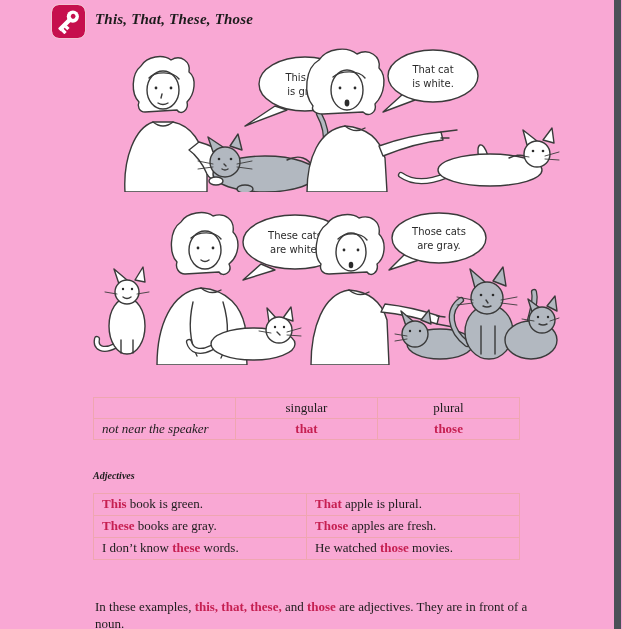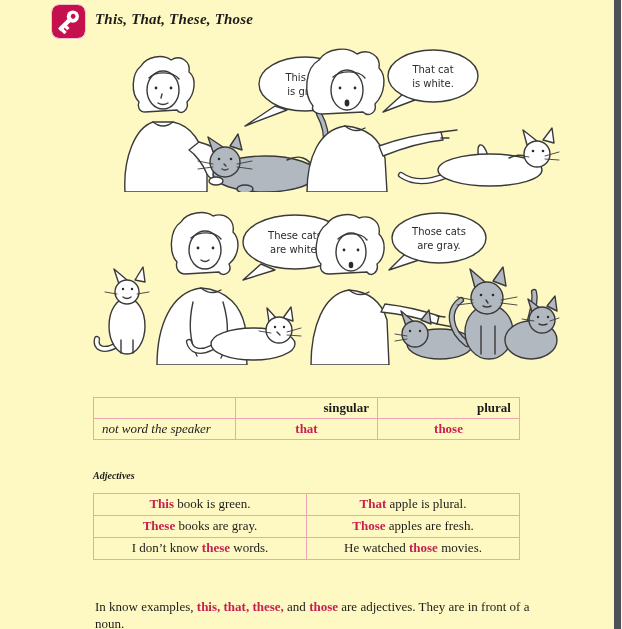--- a/index.html
+++ b/index.html
@@ -4,45 +4,45 @@
 <style>
   :root{
     --accent:#c60f4d;
     --red:#c62052;
     --pink:#efa6b1;
     --scrollbar:#4b5157;
     --cat-gray:#b2b8c0;
     --ink:#1c1c1c;
   }
   html,body{margin:0;padding:0;background:#fff;}
-  .page{position:relative;width:622px;height:629px;background:#fef9c3;overflow:hidden;
+  .page{position:relative;width:622px;height:629px;background:#f9a8d4;overflow:hidden;
         font-family:"Liberation Serif",serif;color:var(--ink);}
   .keyicon{position:absolute;left:52px;top:5px;width:33px;height:33px;background:var(--accent);
            border-radius:7px;outline:1px solid #f2c2d1;display:flex;align-items:center;justify-content:center;}
   .title{position:absolute;left:95px;top:11px;font-size:15px;font-weight:bold;font-style:italic;letter-spacing:.2px;}
   .panel{position:absolute;}
   
   .ln{stroke:#3a3a3a;stroke-width:1.4;fill:none;stroke-linecap:round;stroke-linejoin:round;}
   .fw{fill:#fff;stroke:#3a3a3a;stroke-width:1.4;stroke-linejoin:round;}
   .fg{fill:var(--cat-gray);stroke:#3a3a3a;stroke-width:1.4;stroke-linejoin:round;}
   .tb{stroke:#3a3a3a;stroke-width:6.2;fill:none;stroke-linecap:round;}
   .tg{stroke:var(--cat-gray);stroke-width:3.6;fill:none;stroke-linecap:round;}
   .tw{stroke:#fff;stroke-width:3.6;fill:none;stroke-linecap:round;}
   .eye{fill:#2b2b2b;}
   .wh{stroke:#3a3a3a;stroke-width:0.9;fill:none;stroke-linecap:round;}
   .bt{font-family:"DejaVu Sans",sans-serif;font-size:10px;fill:#2b2b2b;text-anchor:middle;}
   
   .gtable{position:absolute;left:93px;top:397px;border-collapse:collapse;table-layout:fixed;width:427px;font-size:13px;}
   .gtable td{border:1px solid var(--pink);height:18px;padding:1px 8px;line-height:1.25;}
-  .ch{text-align:right;font-weight:bold;}
+  .ch{text-align:center;font-weight:normal;}
   .lab{font-style:italic;}
   .val{text-align:center;color:var(--red);font-weight:bold;}
   .adjhead{position:absolute;left:93px;top:470px;font-size:10px;font-weight:bold;font-style:italic;}
   .atable{position:absolute;left:93px;top:493px;border-collapse:collapse;table-layout:fixed;width:427px;font-size:13px;}
-  .atable td{border:1px solid var(--pink);height:19px;padding:1px 8px;line-height:1.25;text-align:center;}
+  .atable td{border:1px solid var(--pink);height:19px;padding:1px 8px;line-height:1.25;}
   .hl{color:var(--red);font-weight:bold;}
   .footer{position:absolute;left:95px;top:586px;width:442px;font-size:13px;line-height:1.3;}
   .scrollbar{position:absolute;top:0;right:1px;width:7px;height:629px;background:var(--scrollbar);}
 </style>
 </head>
 <body>
 
 <div class="page">
 
   <div class="keyicon">
@@ -208,21 +208,21 @@
   </svg>
 
   <table class="gtable">
     <tbody>
         <tr>
       <td></td>
       <td class="ch">singular</td>
       <td class="ch">plural</td>
     </tr>
     <tr>
-      <td class="lab">not word the speaker</td>
+      <td class="lab">not near the speaker</td>
       <td class="val">that</td>
       <td class="val">those</td>
     </tr>
   </tbody>
     </table>
 
   <div class="adjhead">Adjectives</div>
 
   <table class="atable">
     <tbody>
@@ -234,16 +234,16 @@
       <td><span class="hl">These</span><span> books are gray.</span></td>
       <td><span class="hl">Those</span><span> apples are fresh.</span></td>
     </tr>
     <tr>
       <td><span>I don’t know </span><span class="hl">these</span><span> words.</span></td>
       <td><span>He watched </span><span class="hl">those</span><span> movies.</span></td>
     </tr>
   </tbody>
     </table>
 
-  <p class="footer"><span>In know examples, </span><span class="hl">this, that, these,</span><span> and </span><span class="hl">those</span><span> are adjectives. They are in front of a noun.</span></p>
+  <p class="footer"><span>In these examples, </span><span class="hl">this, that, these,</span><span> and </span><span class="hl">those</span><span> are adjectives. They are in front of a noun.</span></p>
 
   <div class="scrollbar"></div>
 </div>
 
 </body></html>

